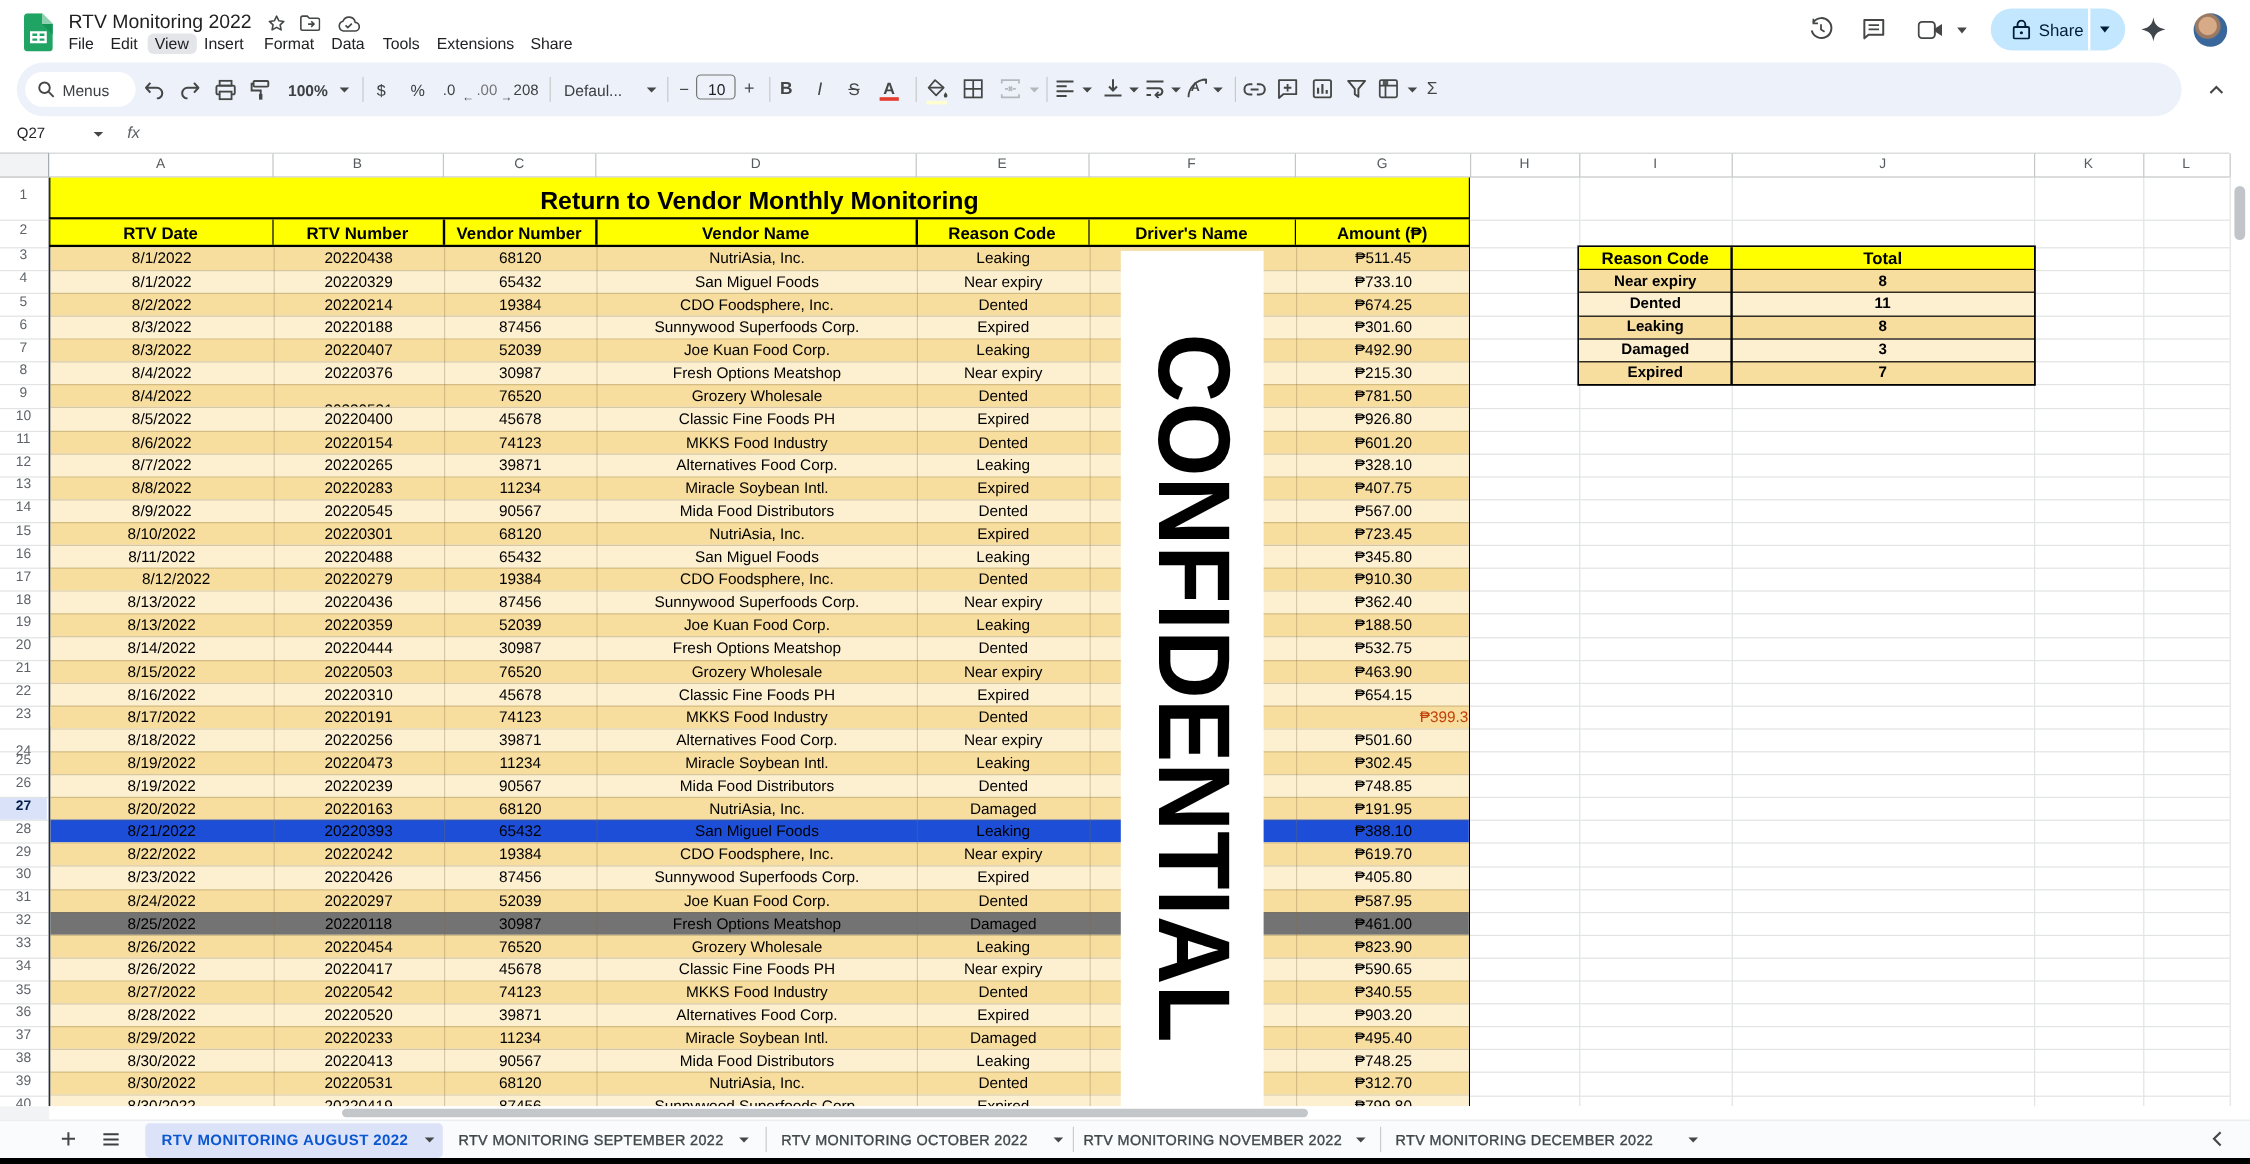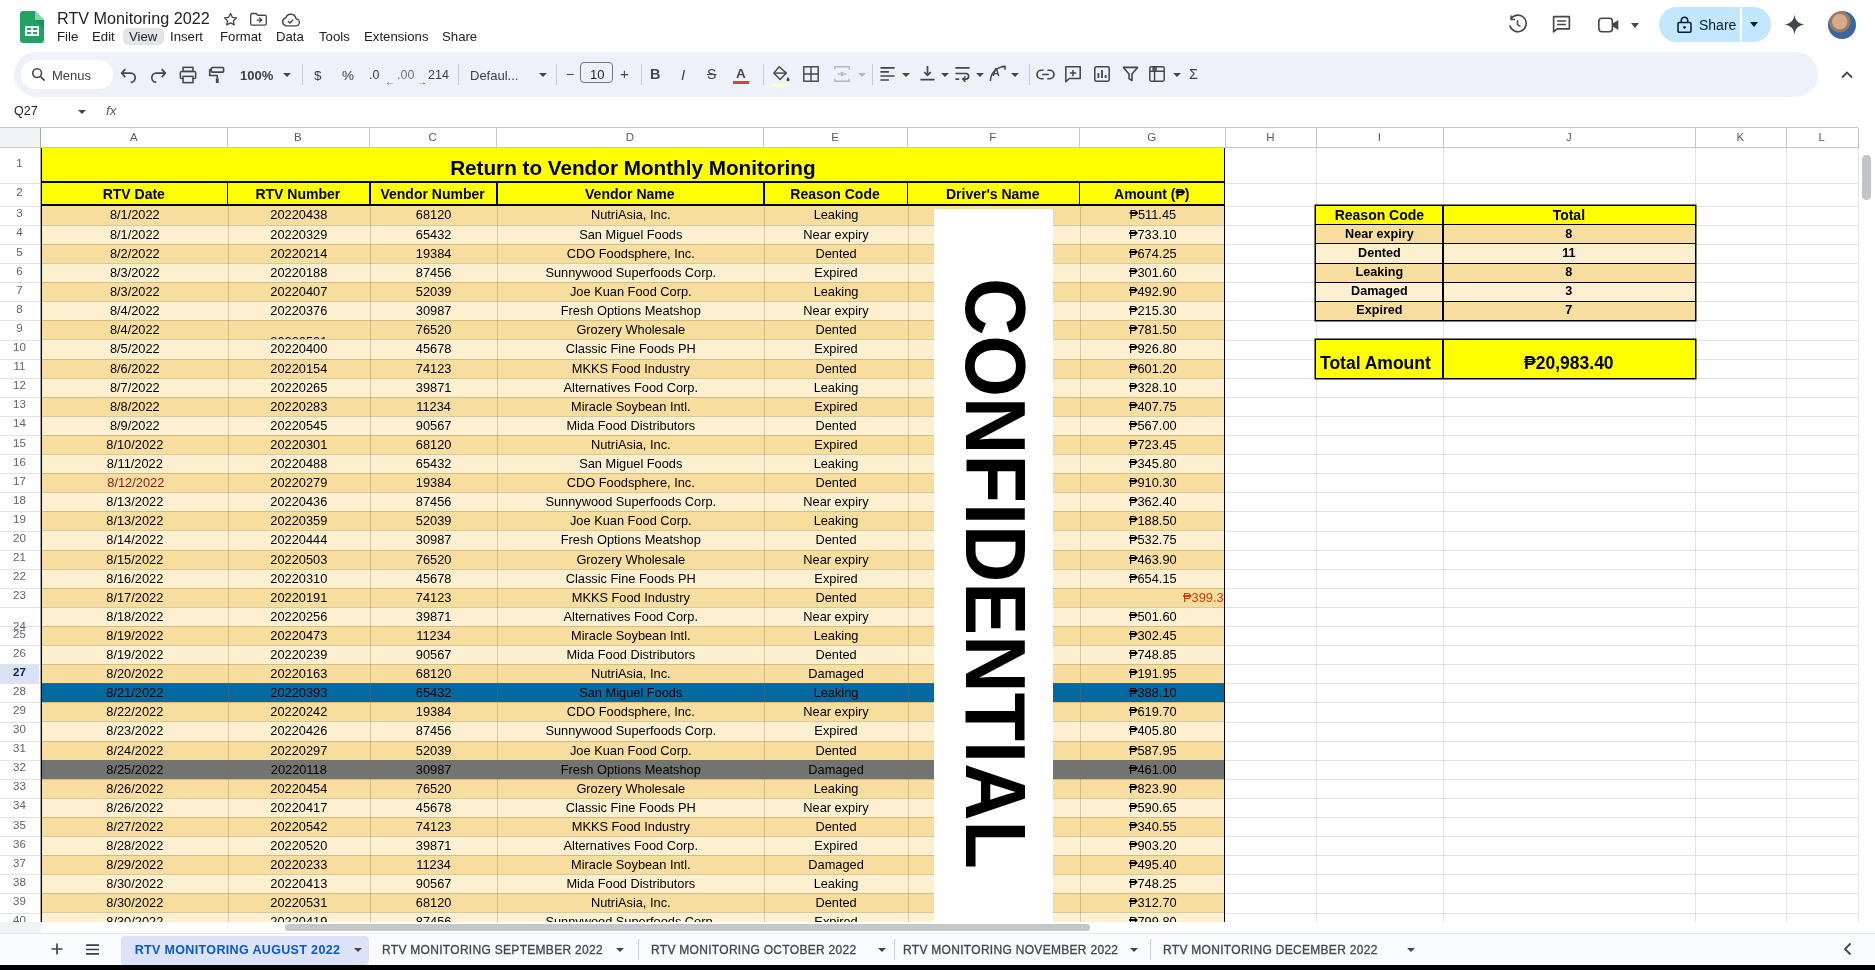--- a/index.html
+++ b/index.html
@@ -95,21 +95,21 @@
   </svg>
 <div class="abs" style="left:240px;top:67.5px;font-size:13px;font-weight:700;color:#3c4043;white-space:nowrap">100%</div>
 <div class="abs" style="left:283px;top:72.5px;width:0;height:0;border-left:4px solid transparent;border-right:4px solid transparent;border-top:4.5px solid #444746"></div>
 <div class="abs" style="left:302px;top:64px;width:1px;height:21px;background:#c7cacd"></div>
 <div class="abs" style="left:314px;top:67.5px;font-size:13.5px;font-weight:400;color:#3c4043;white-space:nowrap">$</div>
 <div class="abs" style="left:342px;top:67.5px;font-size:13.5px;font-weight:400;color:#3c4043;white-space:nowrap">%</div>
 <div class="abs" style="left:369px;top:67.5px;font-size:12.5px;font-weight:500;color:#3c4043;white-space:nowrap">.0</div>
 <div class="abs" style="left:385px;top:76px;font-size:10px;color:#444746">←</div>
 <div class="abs" style="left:397px;top:67.5px;font-size:12.5px;font-weight:400;color:#737373;white-space:nowrap">.00</div>
 <div class="abs" style="left:417px;top:76px;font-size:10px;color:#444746">→</div>
-<div class="abs" style="left:428px;top:67.5px;font-size:12.5px;font-weight:500;color:#3c4043;white-space:nowrap">214</div>
+<div class="abs" style="left:428px;top:67.5px;font-size:12.5px;font-weight:500;color:#3c4043;white-space:nowrap">208</div>
 <div class="abs" style="left:458px;top:64px;width:1px;height:21px;background:#c7cacd"></div>
 <div class="abs" style="left:470px;top:67.5px;font-size:13px;font-weight:400;color:#3c4043;white-space:nowrap">Defaul...</div>
 <div class="abs" style="left:539px;top:72.5px;width:0;height:0;border-left:4px solid transparent;border-right:4px solid transparent;border-top:4.5px solid #444746"></div>
 <div class="abs" style="left:556px;top:64px;width:1px;height:21px;background:#c7cacd"></div>
 <div class="abs" style="left:566px;top:66px;font-size:14px;font-weight:400;color:#444746;white-space:nowrap">−</div>
 <div class="abs" style="left:580px;top:62px;width:33px;height:21px;border:1px solid #747775;border-radius:4px"></div>
 <div class="abs" style="left:590px;top:66.5px;font-size:13px;font-weight:400;color:#202124;white-space:nowrap">10</div>
 <div class="abs" style="left:620px;top:65px;font-size:15px;font-weight:400;color:#444746;white-space:nowrap">+</div>
 <div class="abs" style="left:641px;top:64px;width:1px;height:21px;background:#c7cacd"></div>
 <div class="abs" style="left:650px;top:66px;font-size:14.5px;font-weight:700;color:#444746;white-space:nowrap">B</div>
@@ -455,21 +455,21 @@
       </div>
 <div class="abs" style="left:0;top:248.3px;width:1183.7px;height:19.1px;border-top:1px solid rgba(125,108,66,0.30);background:#fdf0d0">
         <span class="abs ctr" style="left:0.0px;top:0;width:185.6px;height:19.1px;line-height:18.1px;font-size:12.8px;color:#000;white-space:nowrap;overflow:hidden">8/11/2022</span>
         <span class="abs ctr" style="left:185.6px;top:0;width:142.4px;height:19.1px;line-height:18.1px;font-size:12.8px;color:#000;white-space:nowrap;overflow:hidden">20220488</span>
         <span class="abs ctr" style="left:328.0px;top:0;width:127.19999999999999px;height:19.1px;line-height:18.1px;font-size:12.8px;color:#000;white-space:nowrap;overflow:hidden">65432</span>
         <span class="abs ctr" style="left:455.2px;top:0;width:267.2px;height:19.1px;line-height:18.1px;font-size:12.8px;color:#000;white-space:nowrap;overflow:hidden">San Miguel Foods</span>
         <span class="abs ctr" style="left:722.4px;top:0;width:143.30000000000007px;height:19.1px;line-height:18.1px;font-size:12.8px;color:#000;white-space:nowrap;overflow:hidden">Leaking</span>
         <span class="abs ctr" style="left:1037.9px;top:0;width:145.79999999999995px;height:19.1px;line-height:18.1px;font-size:12.8px;color:#000;white-space:nowrap;overflow:hidden">₱345.80</span>
       </div>
 <div class="abs" style="left:0;top:267.40000000000003px;width:1183.7px;height:19.1px;border-top:1px solid rgba(125,108,66,0.30);background:#f8de9e">
-        <span class="abs ctr" style="left:1px;top:0;width:185.6px;height:19.1px;line-height:18.1px;font-size:12.8px;color:#7f1d1d;white-space:nowrap;overflow:hidden">8/12/2022</span>
+        <span class="abs ctr" style="left:12px;top:0;width:185.6px;height:19.1px;line-height:18.1px;font-size:12.8px;color:#000000;white-space:nowrap;overflow:hidden">8/12/2022</span>
         <span class="abs ctr" style="left:185.6px;top:0;width:142.4px;height:19.1px;line-height:18.1px;font-size:12.8px;color:#000;white-space:nowrap;overflow:hidden">20220279</span>
         <span class="abs ctr" style="left:328.0px;top:0;width:127.19999999999999px;height:19.1px;line-height:18.1px;font-size:12.8px;color:#000;white-space:nowrap;overflow:hidden">19384</span>
         <span class="abs ctr" style="left:455.2px;top:0;width:267.2px;height:19.1px;line-height:18.1px;font-size:12.8px;color:#000;white-space:nowrap;overflow:hidden">CDO Foodsphere, Inc.</span>
         <span class="abs ctr" style="left:722.4px;top:0;width:143.30000000000007px;height:19.1px;line-height:18.1px;font-size:12.8px;color:#000;white-space:nowrap;overflow:hidden">Dented</span>
         <span class="abs ctr" style="left:1037.9px;top:0;width:145.79999999999995px;height:19.1px;line-height:18.1px;font-size:12.8px;color:#000;white-space:nowrap;overflow:hidden">₱910.30</span>
       </div>
 <div class="abs" style="left:0;top:286.5px;width:1183.7px;height:19.1px;border-top:1px solid rgba(125,108,66,0.30);background:#fdf0d0">
         <span class="abs ctr" style="left:0.0px;top:0;width:185.6px;height:19.1px;line-height:18.1px;font-size:12.8px;color:#000;white-space:nowrap;overflow:hidden">8/13/2022</span>
         <span class="abs ctr" style="left:185.6px;top:0;width:142.4px;height:19.1px;line-height:18.1px;font-size:12.8px;color:#000;white-space:nowrap;overflow:hidden">20220436</span>
         <span class="abs ctr" style="left:328.0px;top:0;width:127.19999999999999px;height:19.1px;line-height:18.1px;font-size:12.8px;color:#000;white-space:nowrap;overflow:hidden">87456</span>
@@ -542,21 +542,21 @@
         <span class="abs ctr" style="left:1037.9px;top:0;width:145.79999999999995px;height:19.1px;line-height:18.1px;font-size:12.8px;color:#000;white-space:nowrap;overflow:hidden">₱748.85</span>
       </div>
 <div class="abs" style="left:0;top:458.40000000000003px;width:1183.7px;height:19.1px;border-top:1px solid rgba(125,108,66,0.30);background:#f8de9e">
         <span class="abs ctr" style="left:0.0px;top:0;width:185.6px;height:19.1px;line-height:18.1px;font-size:12.8px;color:#000;white-space:nowrap;overflow:hidden">8/20/2022</span>
         <span class="abs ctr" style="left:185.6px;top:0;width:142.4px;height:19.1px;line-height:18.1px;font-size:12.8px;color:#000;white-space:nowrap;overflow:hidden">20220163</span>
         <span class="abs ctr" style="left:328.0px;top:0;width:127.19999999999999px;height:19.1px;line-height:18.1px;font-size:12.8px;color:#000;white-space:nowrap;overflow:hidden">68120</span>
         <span class="abs ctr" style="left:455.2px;top:0;width:267.2px;height:19.1px;line-height:18.1px;font-size:12.8px;color:#000;white-space:nowrap;overflow:hidden">NutriAsia, Inc.</span>
         <span class="abs ctr" style="left:722.4px;top:0;width:143.30000000000007px;height:19.1px;line-height:18.1px;font-size:12.8px;color:#000;white-space:nowrap;overflow:hidden">Damaged</span>
         <span class="abs ctr" style="left:1037.9px;top:0;width:145.79999999999995px;height:19.1px;line-height:18.1px;font-size:12.8px;color:#000;white-space:nowrap;overflow:hidden">₱191.95</span>
       </div>
-<div class="abs" style="left:0;top:477.50000000000006px;width:1183.7px;height:19.1px;border-top:1px solid rgba(125,108,66,0.30);background:#0369a1">
+<div class="abs" style="left:0;top:477.50000000000006px;width:1183.7px;height:19.1px;border-top:1px solid rgba(125,108,66,0.30);background:#1d4ed8">
         <span class="abs ctr" style="left:0.0px;top:0;width:185.6px;height:19.1px;line-height:18.1px;font-size:12.8px;color:#000;white-space:nowrap;overflow:hidden">8/21/2022</span>
         <span class="abs ctr" style="left:185.6px;top:0;width:142.4px;height:19.1px;line-height:18.1px;font-size:12.8px;color:#000;white-space:nowrap;overflow:hidden">20220393</span>
         <span class="abs ctr" style="left:328.0px;top:0;width:127.19999999999999px;height:19.1px;line-height:18.1px;font-size:12.8px;color:#000;white-space:nowrap;overflow:hidden">65432</span>
         <span class="abs ctr" style="left:455.2px;top:0;width:267.2px;height:19.1px;line-height:18.1px;font-size:12.8px;color:#000;white-space:nowrap;overflow:hidden">San Miguel Foods</span>
         <span class="abs ctr" style="left:722.4px;top:0;width:143.30000000000007px;height:19.1px;line-height:18.1px;font-size:12.8px;color:#000;white-space:nowrap;overflow:hidden">Leaking</span>
         <span class="abs ctr" style="left:1037.9px;top:0;width:145.79999999999995px;height:19.1px;line-height:18.1px;font-size:12.8px;color:#000;white-space:nowrap;overflow:hidden">₱388.10</span>
       </div>
 <div class="abs" style="left:0;top:496.6px;width:1183.7px;height:19.1px;border-top:1px solid rgba(125,108,66,0.30);background:#f8de9e">
         <span class="abs ctr" style="left:0.0px;top:0;width:185.6px;height:19.1px;line-height:18.1px;font-size:12.8px;color:#000;white-space:nowrap;overflow:hidden">8/22/2022</span>
         <span class="abs ctr" style="left:185.6px;top:0;width:142.4px;height:19.1px;line-height:18.1px;font-size:12.8px;color:#000;white-space:nowrap;overflow:hidden">20220242</span>
@@ -690,25 +690,20 @@
         <span class="abs ctr" style="left:0;top:0;width:126.79999999999995px;line-height:19.1px;font-size:12.6px;font-weight:700">Expired</span>
         <span class="abs ctr" style="left:126.79999999999995px;top:0;width:252.10000000000014px;line-height:19.1px;font-size:12.6px;font-weight:700">7</span>
       </div>
 <div class="abs" style="left:0;top:18.6px;width:378.9000000000001px;height:1px;background:#000"></div>
 <div class="abs" style="left:0;top:37.7px;width:378.9000000000001px;height:1px;background:#000"></div>
 <div class="abs" style="left:0;top:56.800000000000004px;width:378.9000000000001px;height:1px;background:#000"></div>
 <div class="abs" style="left:0;top:75.9px;width:378.9000000000001px;height:1px;background:#000"></div>
 <div class="abs" style="left:0;top:95.0px;width:378.9000000000001px;height:1px;background:#000"></div>
 <div class="abs" style="left:126.04999999999995px;top:0;width:1.5px;height:114.60000000000001px;background:#000"></div>
 </div>
-<div class="abs" style="left:1316.0px;top:212.5px;width:378.9000000000001px;height:38.200000000000045px;background:#ffff00;box-shadow:0 0 0 1.5px #000">
-      <span class="abs" style="left:4px;top:0;height:100%;line-height:46.700000000000045px;font-size:17.5px;font-weight:700">Total Amount</span>
-      <span class="abs ctr" style="left:126.79999999999995px;top:0;width:252.10000000000014px;height:100%;line-height:46.700000000000045px;font-size:17.5px;font-weight:700">₱20,983.40</span>
-      <div class="abs" style="left:126.04999999999995px;top:0;width:1.5px;height:100%;background:#000"></div>
-    </div>
 <div class="abs" style="left:1862px;top:28.0px;width:9px;height:45px;background:#c1c5c9;border-radius:4.5px"></div>
 </div>
 <div class="abs" style="left:0;top:922px;width:1875px;height:11px;background:#fff"></div>
 <div class="abs" style="left:0;top:922px;width:41px;height:11px;background:#f1f3f4"></div>
 <div class="abs" style="left:285px;top:923.5px;width:805px;height:7px;background:#c4c7c9;border-radius:3.5px"></div>
 <div class="abs" style="left:0;top:933px;width:1875px;height:32px;background:#f9fbfd;border-top:1px solid #e7eaed"></div>
 <svg class="abs" style="left:51px;top:943px" width="12" height="12" viewBox="0 0 12 12" stroke="#444746" stroke-width="1.7" fill="none">
     <path d="M6 0.5v11M0.5 6h11"></path>
   </svg>
 <svg class="abs" style="left:86px;top:944px" width="13" height="11" viewBox="0 0 13 11" stroke="#3c4043" stroke-width="1.7" fill="none">

